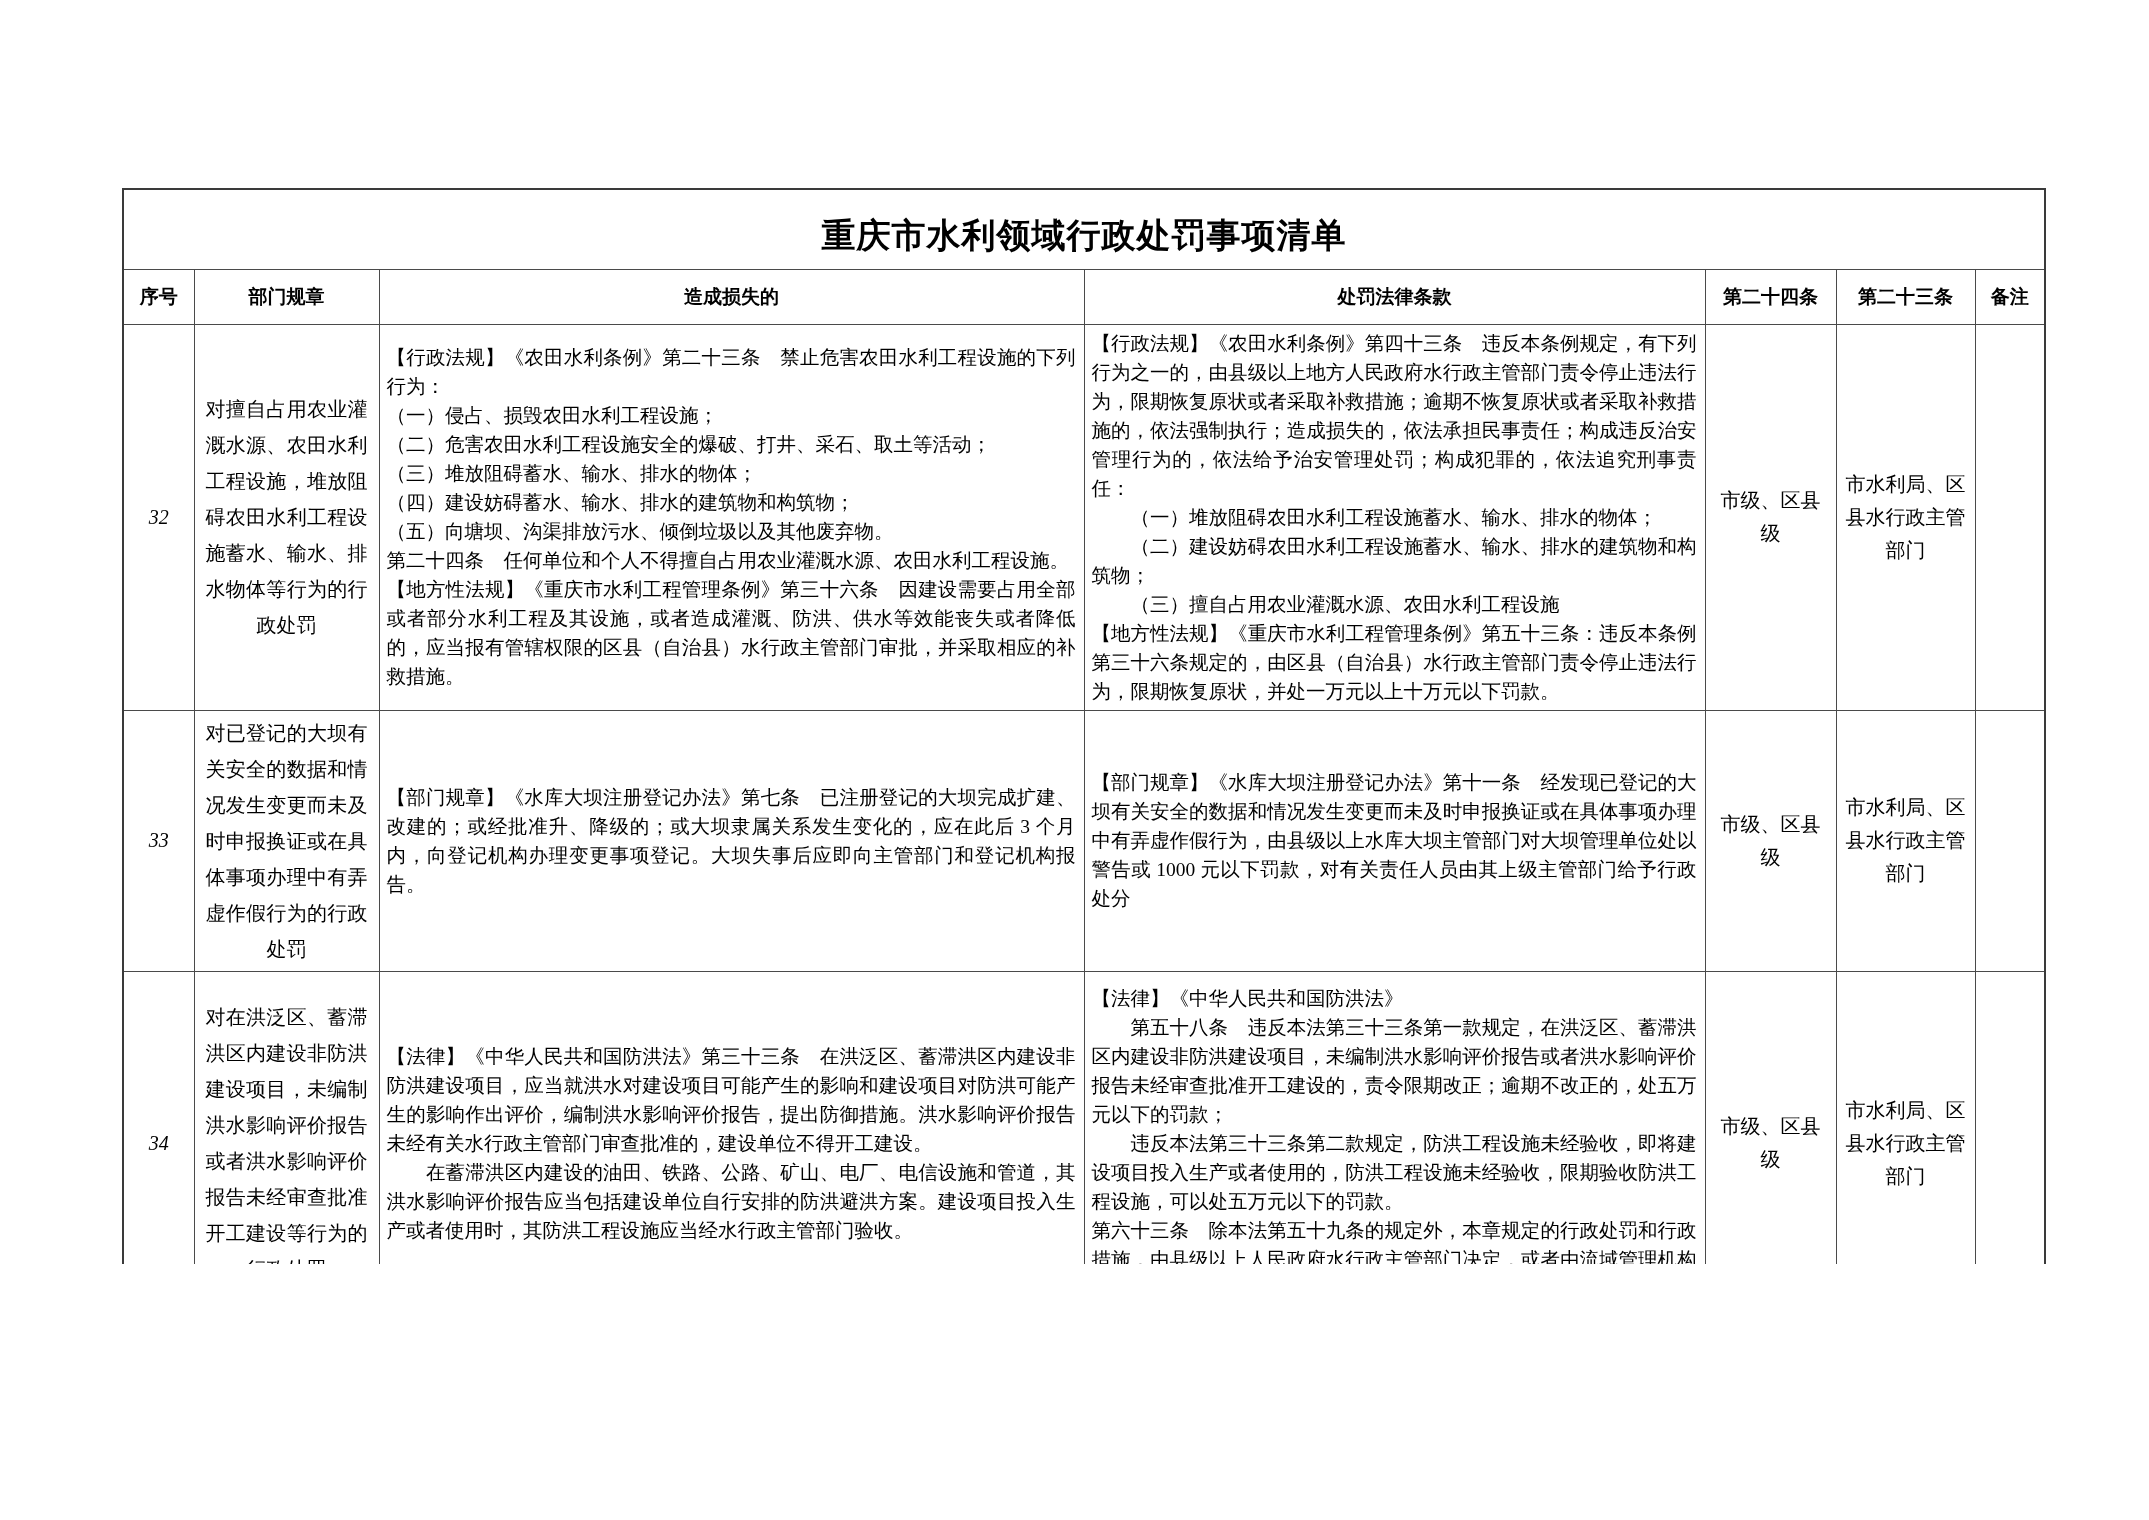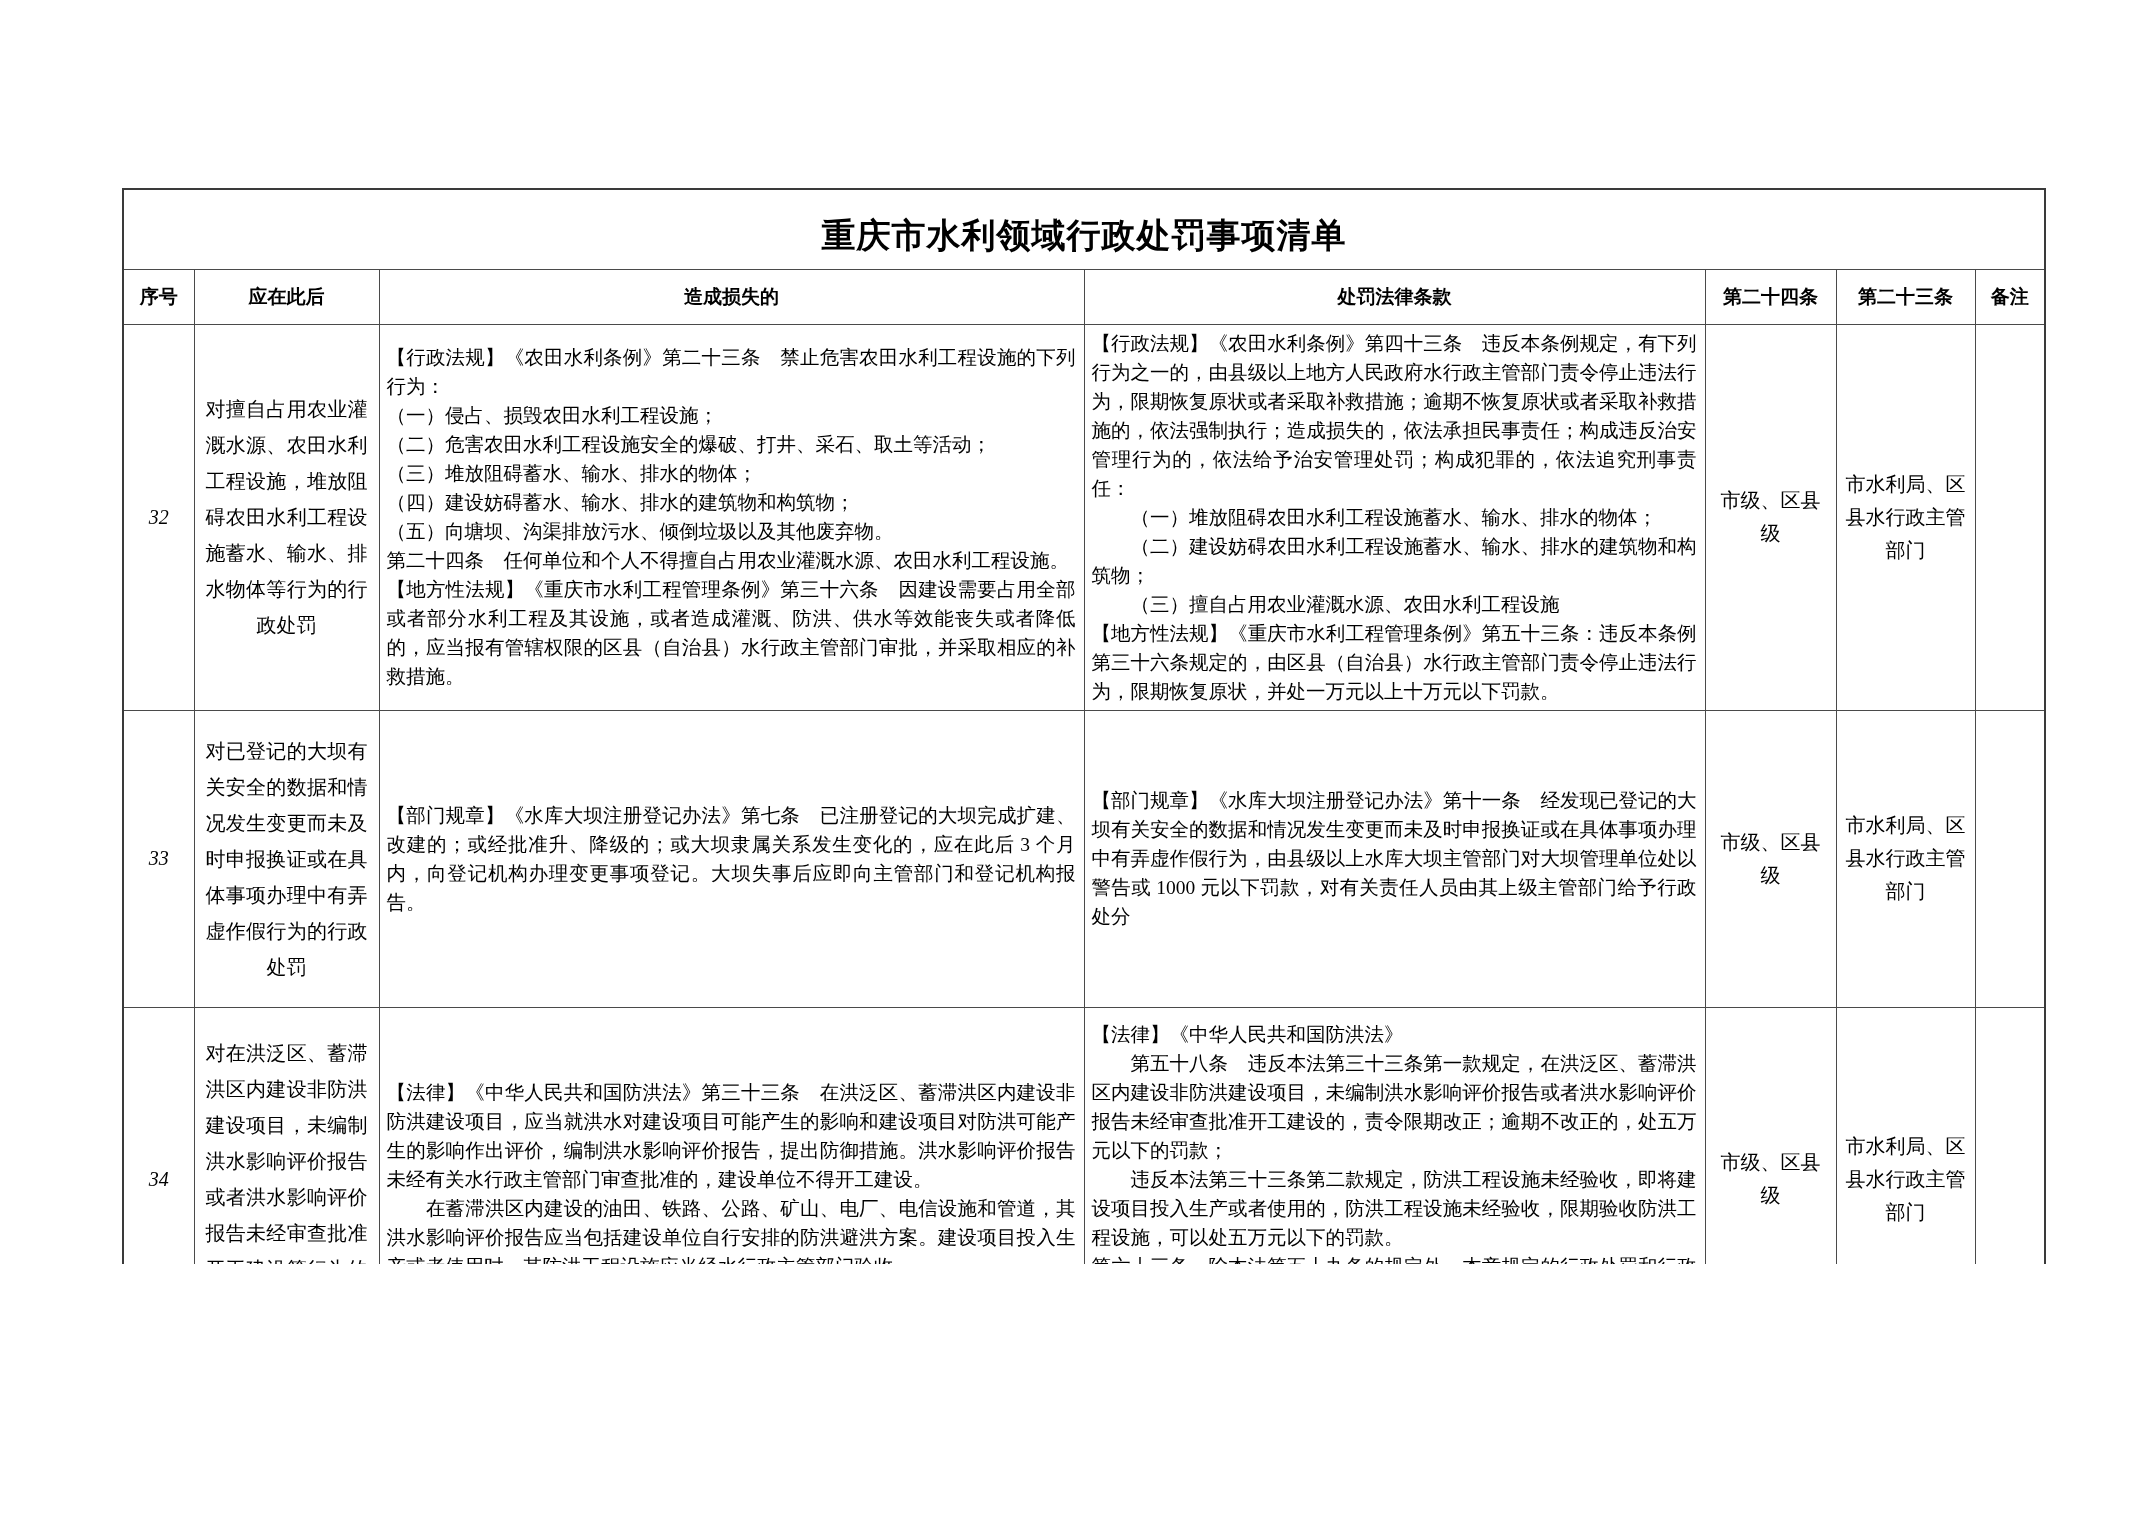--- a/index.html
+++ b/index.html
@@ -42,21 +42,21 @@
 
   tr.r32 { height: 367px; }
   tr.r33 { height: 210px; }
   tr.r34 { height: 345px; }
 
   td.c-no {
     text-align: center;
     font-size: 20px;
     font-style: italic;
   }
-  td.c-name { padding: 22px 11px; }
+  td.c-name { padding: 4px 11px; }
   .name {
     font-size: 20px;
     line-height: 36px;
     text-align: justify;
     text-align-last: center;
   }
   td.c-law { padding: 4px 8px 4px 7px; }
   .law {
     font-size: 19.5px;
     line-height: 29px;
@@ -89,21 +89,21 @@
       <col style="width:131px">
       <col style="width:139px">
       <col style="width:70px">
     </colgroup>
     <tbody>
         <tr class="title-row">
       <td class="title-cell" colspan="7">重庆市水利领域行政处罚事项清单</td>
     </tr>
     <tr class="header-row">
       <th class="head">序号</th>
-      <th class="head">应在此后</th>
+      <th class="head">部门规章</th>
       <th class="head">造成损失的</th>
       <th class="head">处罚法律条款</th>
       <th class="head">第二十四条</th>
       <th class="head">第二十三条</th>
       <th class="head">备注</th>
     </tr>
 
     <tr class="r32">
       <td class="c-no">32</td>
       <td class="c-name">

